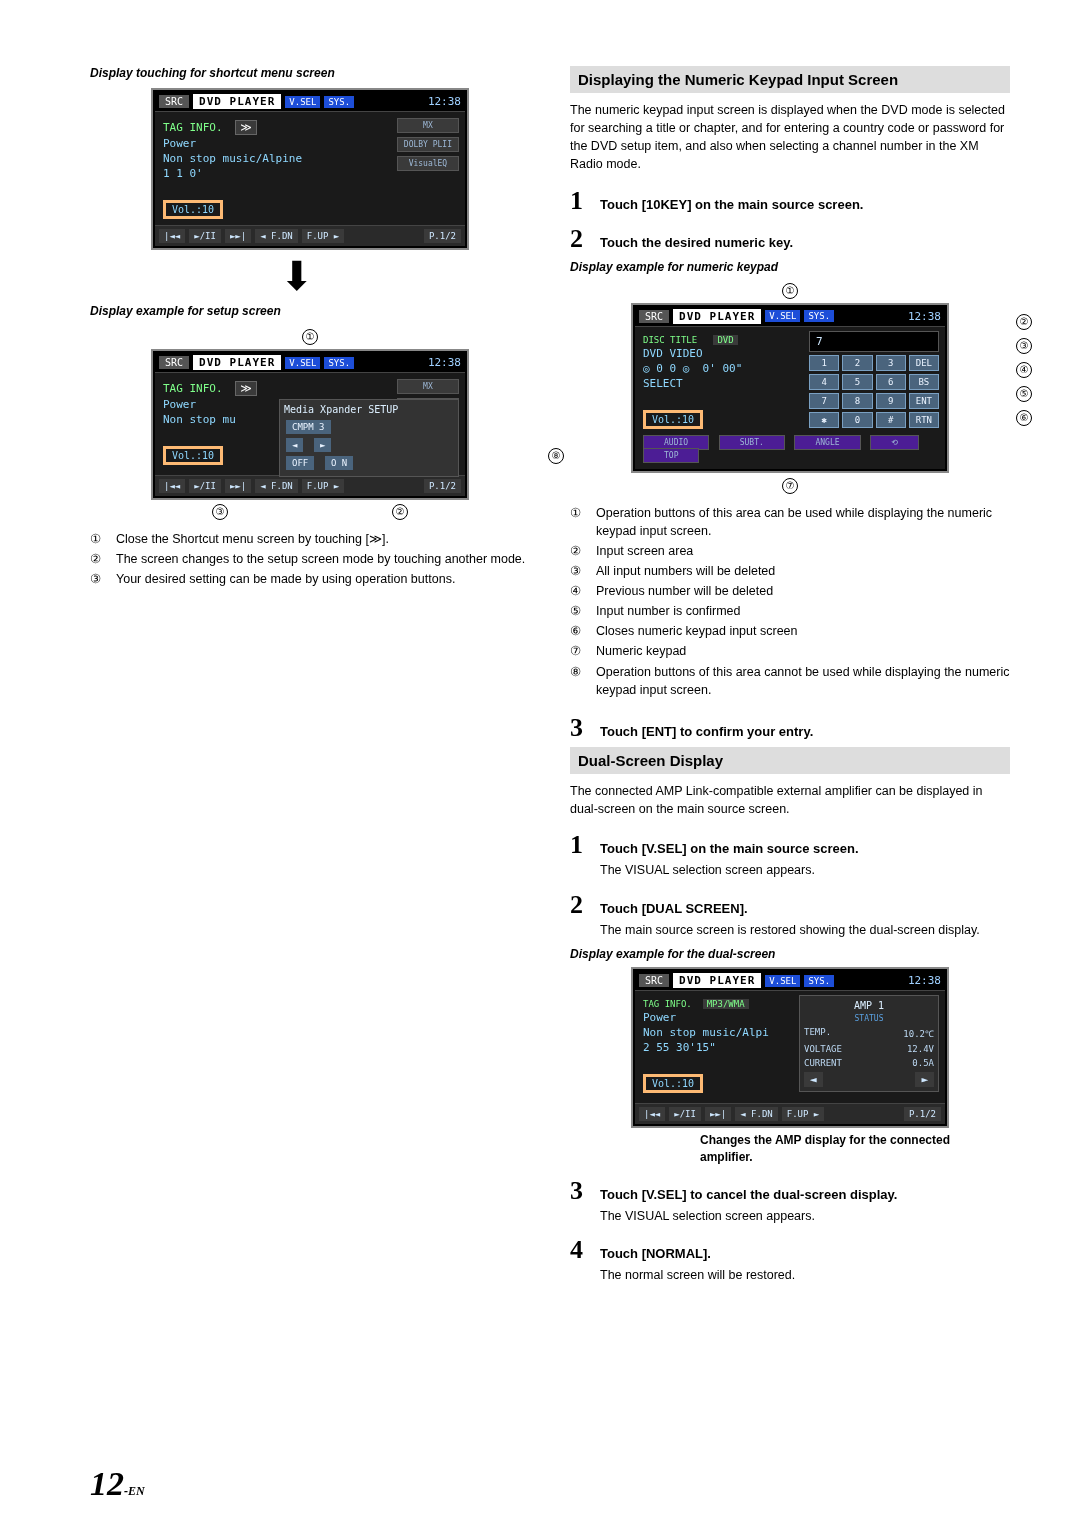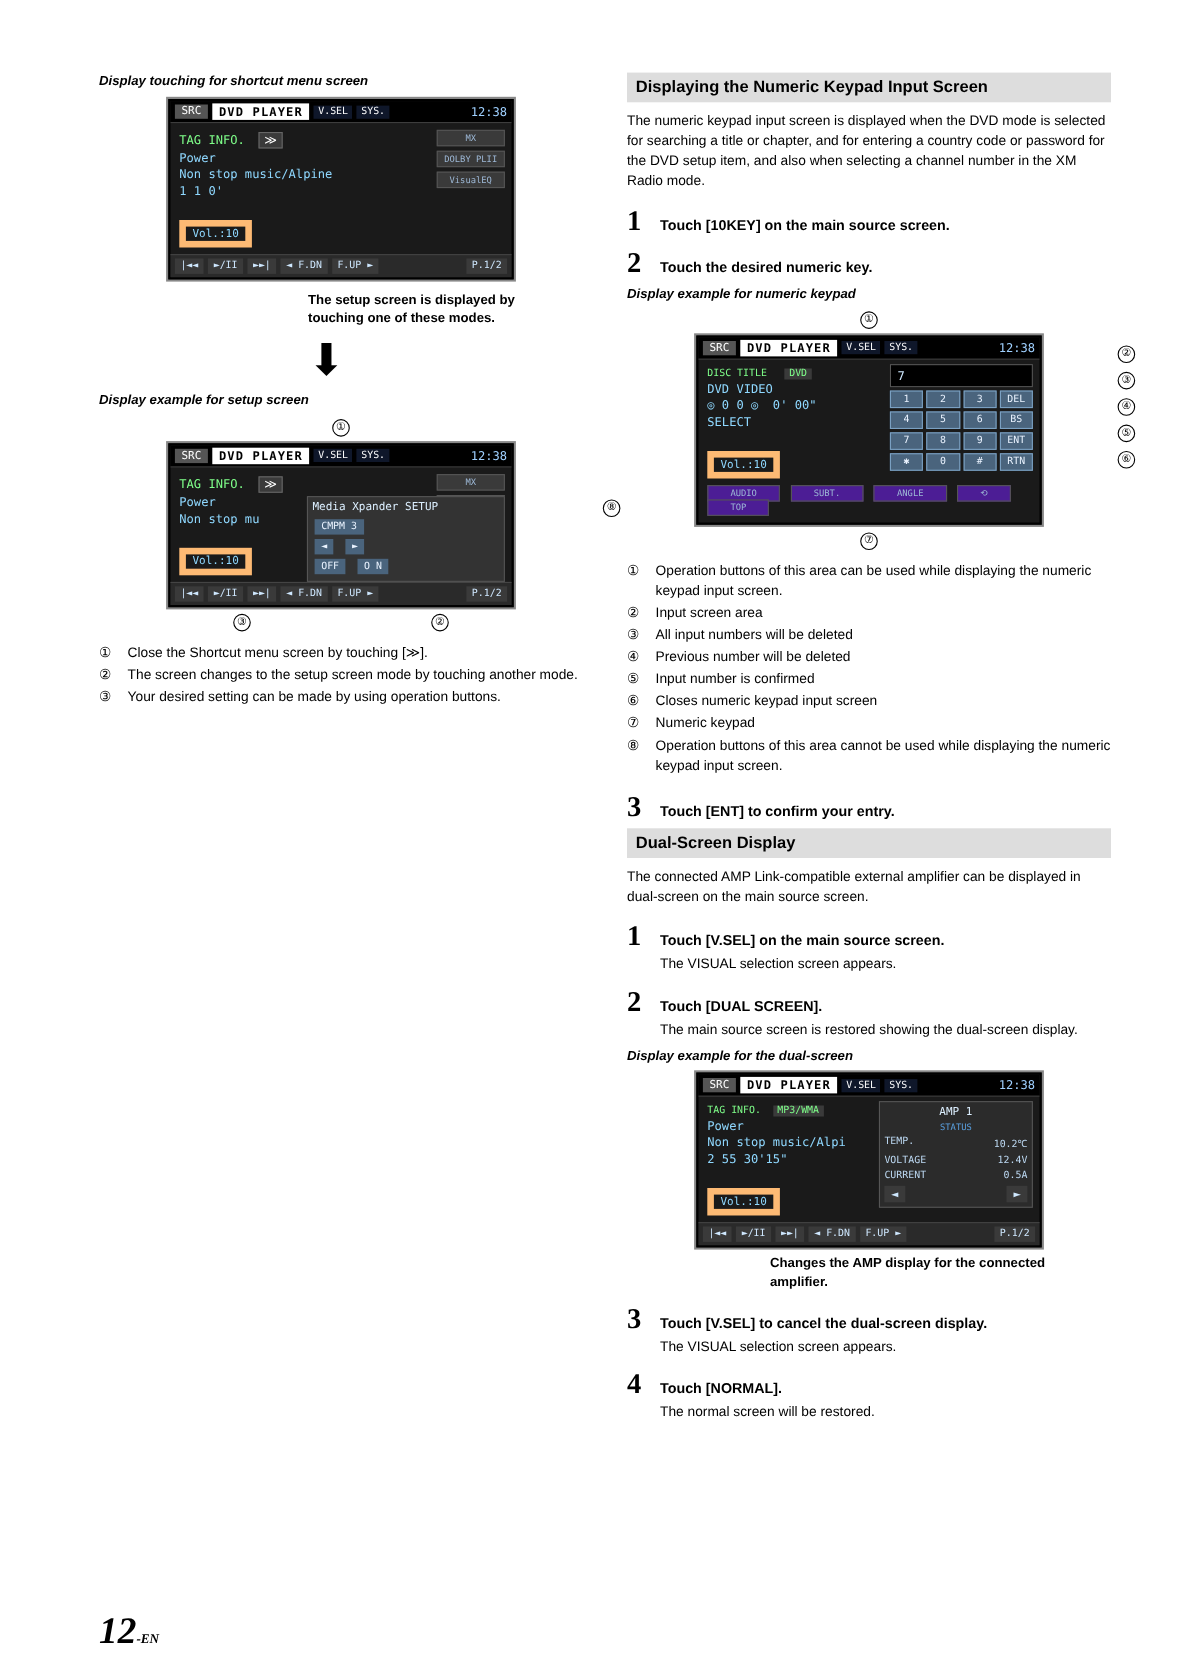--- a/index.html
+++ b/index.html
@@ -49,26 +49,26 @@
     width:310px;background:#1a1a1a;border:2px solid #000;color:#cfe8ff;
     font-family:monospace;font-size:11px;margin:6px auto 6px auto;
     box-shadow:0 0 0 2px #888;
   }
   .lcd .top{
     display:flex;gap:4px;align-items:center;background:#000;
     padding:2px 4px;border-bottom:1px solid #444;
   }
   .lcd .top .src{background:#555;color:#fff;padding:1px 6px;font-size:10px;}
   .lcd .top .title{background:#fff;color:#000;font-weight:bold;padding:1px 6px;letter-spacing:1px;}
-  .lcd .top .tag{background:#0f172a;color:#fff;padding:1px 4px;font-size:9px;}
+  .lcd .top .tag{background:#1d4ed8;color:#fff;padding:1px 4px;font-size:9px;}
   .lcd .top .time{color:#9fd0ff;margin-left:auto;font-size:11px;}
   .lcd .body{padding:6px 8px;position:relative;min-height:90px;}
   .lcd .grn{color:#7fff8a;}
   .lcd .cy{color:#8fd8ff;}
-  .lcd .vol{display:inline-block;border:6px solid #fdba74;color:#8fd8ff;padding:1px 6px;margin-top:18px;font-size:10px;}
+  .lcd .vol{display:inline-block;border:3px solid #fdba74;color:#8fd8ff;padding:1px 6px;margin-top:18px;font-size:10px;}
   .lcd .btm{display:flex;gap:4px;background:#2a2a2a;padding:3px 4px;border-top:1px solid #444;}
   .lcd .btm span{background:#3a3a3a;color:#cfe8ff;padding:2px 5px;font-size:9px;}
   .lcd .btm .p12{margin-left:auto;}
   .lcd .chips{position:absolute;right:6px;top:6px;display:flex;flex-direction:column;gap:4px;}
   .lcd .chips span{background:#3a3a3a;border:1px solid #555;color:#9db8d6;font-size:8px;padding:2px 6px;text-align:center;}
   .lcd .dbl{display:inline-block;background:#3a3a3a;border:1px solid #666;color:#fff;padding:0 4px;margin-left:6px;}
   .lcd .row{margin:2px 0;}
   .lcd .keypad-right{position:absolute;right:6px;top:4px;width:130px;}
   .lcd .kgrid{display:grid;grid-template-columns:repeat(4,1fr);gap:3px;}
   .lcd .kgrid span{background:#4a647d;border:1px solid #7aa0c2;color:#eaf3ff;text-align:center;padding:2px 0;font-size:9px;}
@@ -125,21 +125,20 @@
       <div class="btm">
         <span>|◄◄</span>
         <span>►/II</span>
         <span>►►|</span>
         <span>◄ F.DN</span>
         <span>F.UP ►</span>
         <span class="p12">P.1/2</span>
       </div>
     </div>
 
-    <div class="note-right">The setup screen is displayed by touching one of these modes.</div>
     <div class="darrow">⬇</div>
 
     <div class="caption">Display example for setup screen</div>
 
     <div class="callout-row-top"><span class="circ">①</span></div>
 
     <div class="lcd">
       <div class="top">
         <span class="src">SRC</span>
         <span class="title">DVD PLAYER</span>

